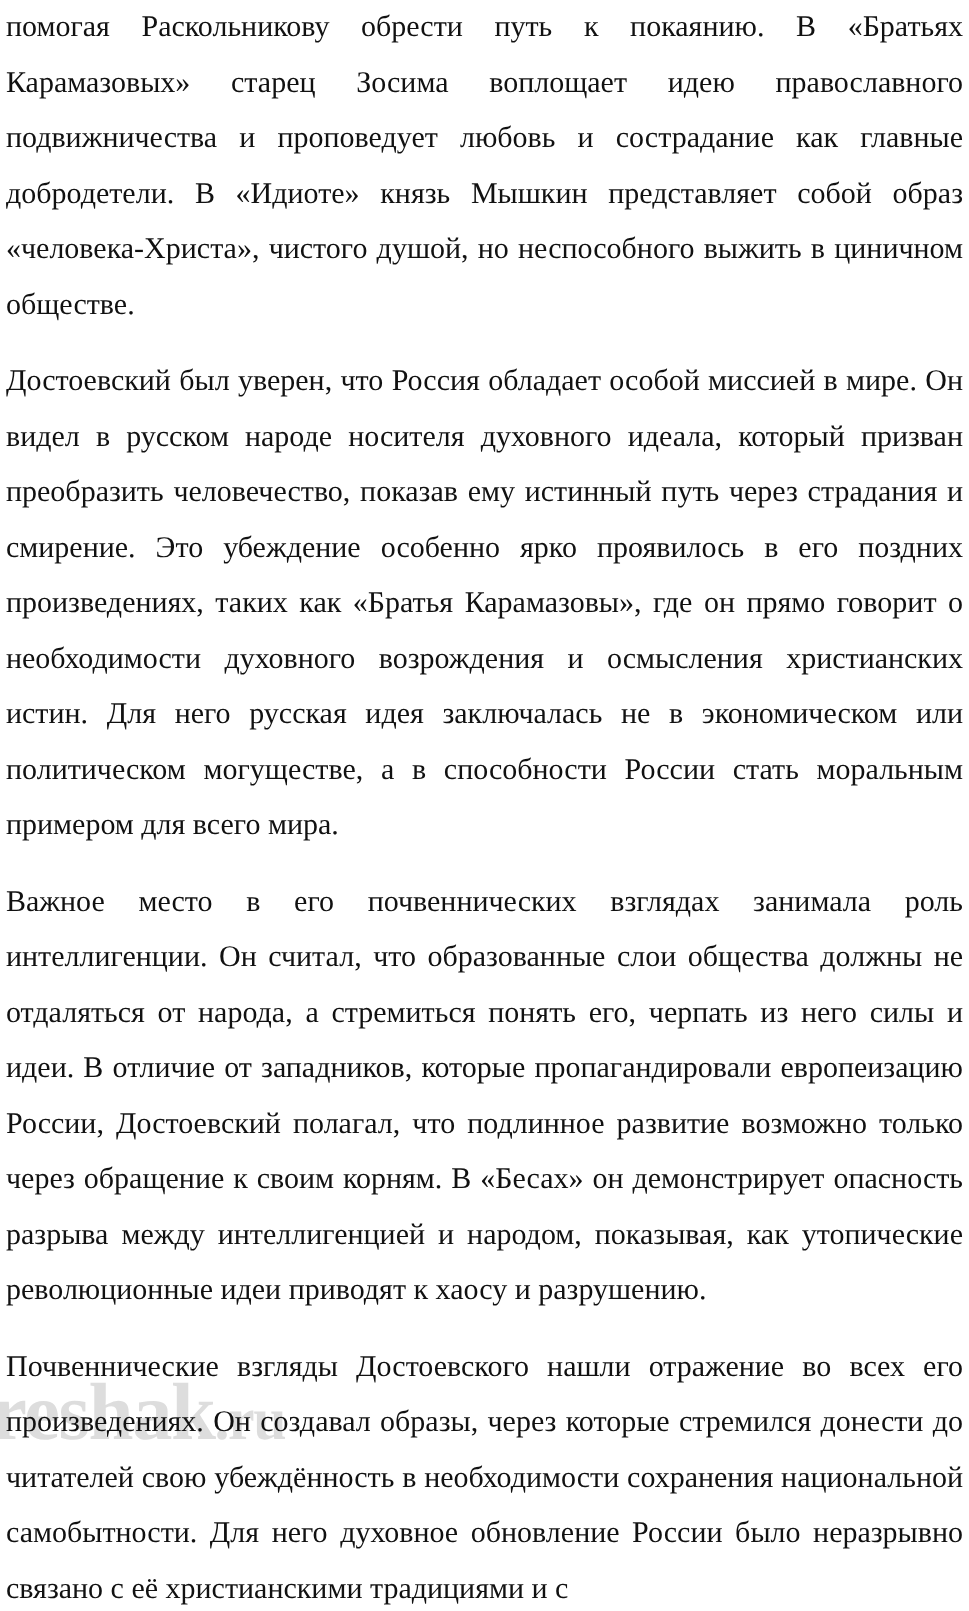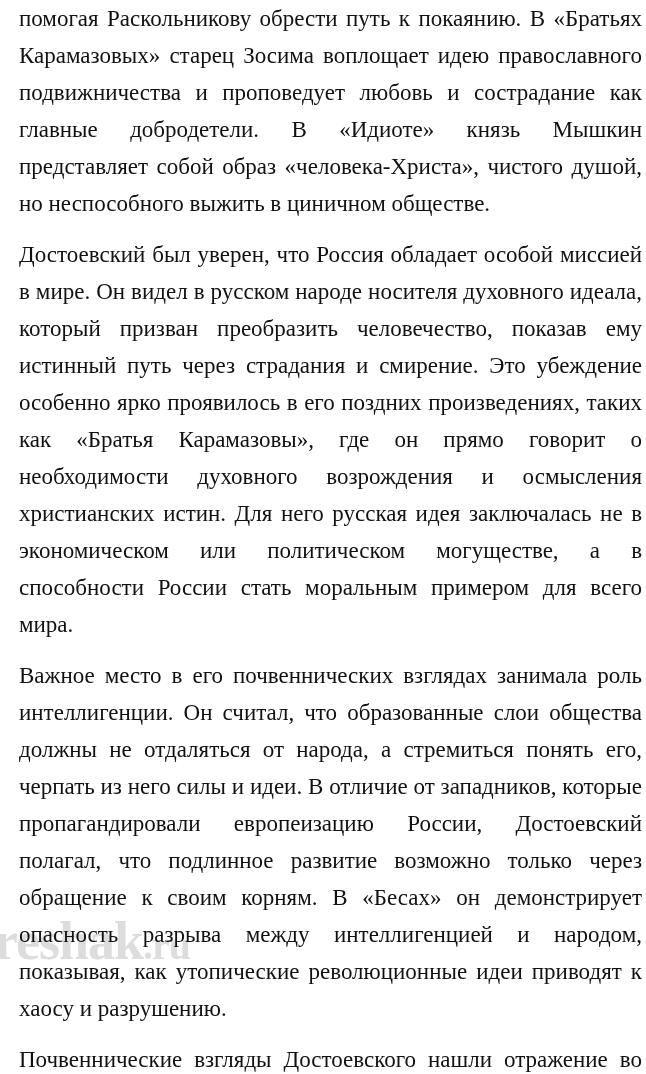--- a/index.html
+++ b/index.html
@@ -37,22 +37,22 @@
   }
   .watermark .wm-small {
     font-size: 40px;
     font-weight: bold;
   }
   .body-text {
     position: relative;
     z-index: 10;
   }
   p.para {
-    margin: 0 0 14px 15px;
-    font-size: 23px;
+    margin: 0 0 14px 0;
+    font-size: 20px;
     line-height: 37px;
     text-align: justify;
     text-justify: inter-word;
     hyphens: none;
   }
   p.para:last-child {
     margin-bottom: 0;
     font-family: Liberation Serif, serif;
   }
 </style>

